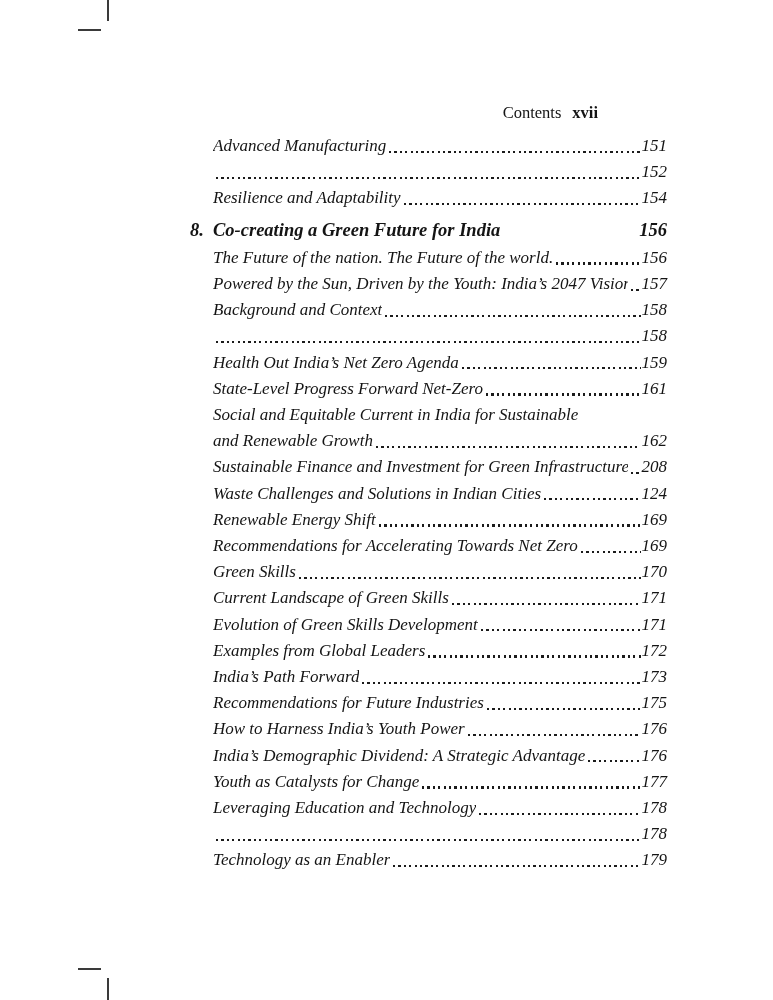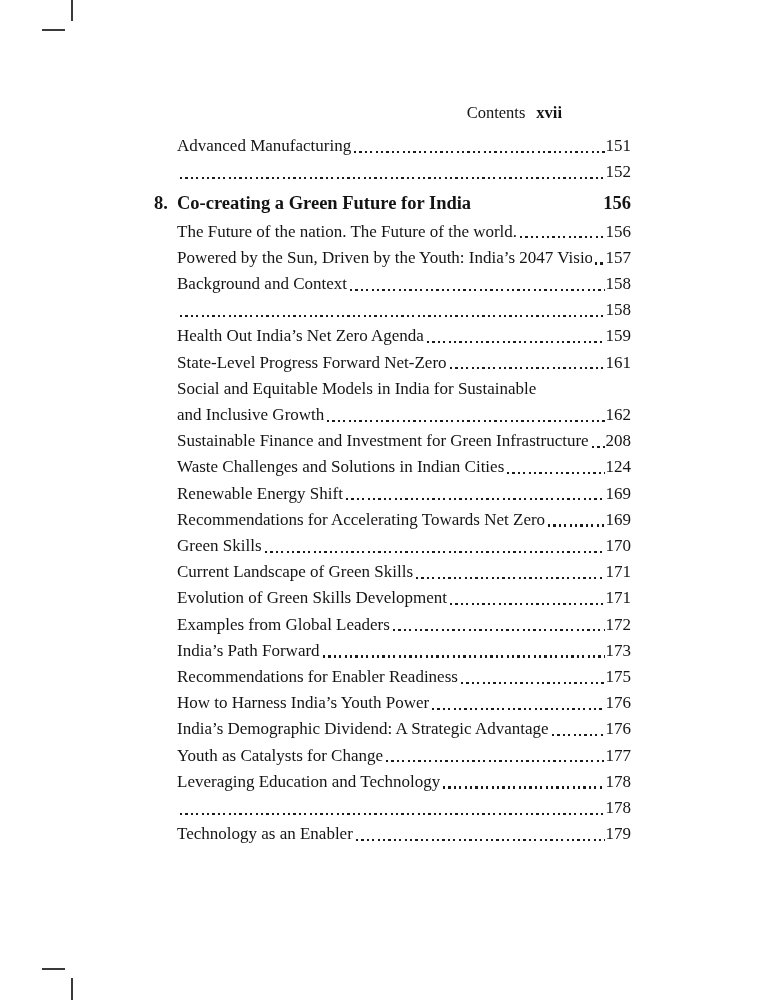--- a/index.html
+++ b/index.html
@@ -4,20 +4,21 @@
 <style>
   html, body { margin: 0; padding: 0; background: #ffffff; }
   .page {
     position: relative;
     width: 690px;
     height: 1000px;
     background: #ffffff;
     font-family: "Liberation Serif", serif;
     color: #141414;
     overflow: hidden;
+    margin-left: 36px;
   }
   
   .mark { position: absolute; background: #3a3a3a; }
   .mark.v { width: 2px; }
   .mark.h { height: 2px; }
 
   
   .running-head {
     position: absolute;
     top: 103px;
@@ -27,20 +28,21 @@
     white-space: nowrap;
   }
   .running-head .roman { font-weight: bold; margin-left: 11px; }
 
   
   .toc {
     position: absolute;
     left: 154px;
     top: 133px;
     width: 477px;
+    font-style: italic;
   }
   .row {
     display: flex;
     align-items: stretch;
     line-height: 26.2px;
     font-size: 17px;
     white-space: nowrap;
   }
   .row .title { flex: 0 1 auto; overflow: hidden; }
   .row .pagenum { flex: 0 0 auto; }
@@ -86,20 +88,25 @@
   <div class="toc" id="toc">
       <div class="row section">
     <span class="title">Advanced Manufacturing</span>
     <span class="leader"></span>
     <span class="pagenum">151</span>
   </div>
       <div class="row section">
     <span class="leader"></span>
     <span class="pagenum">152</span>
   </div>
+      <div class="row section">
+    <span class="title">Resilience and Adaptability</span>
+    <span class="leader"></span>
+    <span class="pagenum">154</span>
+  </div>
       <div class="row chapter">
     <span class="num">8.</span>
     <span class="title">Co-creating a Green Future for India</span>
     <span class="spacer"></span>
     <span class="pagenum">156</span>
   </div>
       <div class="row section">
     <span class="title">The Future of the nation. The Future of the world.</span>
     <span class="leader"></span>
     <span class="pagenum">156</span>
@@ -123,24 +130,24 @@
     <span class="leader"></span>
     <span class="pagenum">159</span>
   </div>
       <div class="row section">
     <span class="title">State-Level Progress Forward Net-Zero</span>
     <span class="leader"></span>
     <span class="pagenum">161</span>
   </div>
       <div class="twoline">
     <div class="row first">
-      <span class="title">Social and Equitable Models in India for Sustainable</span>
+      <span class="title">Social and Equitable Current in India for Sustainable</span>
     </div>
     <div class="row second">
-      <span class="title">and Inclusive Growth</span>
+      <span class="title">and Renewable Growth</span>
       <span class="leader"></span>
       <span class="pagenum">162</span>
     </div>
   </div>
       <div class="row section">
     <span class="title">Sustainable Finance and Investment for Green Infrastructure</span>
     <span class="leader"></span>
     <span class="pagenum">208</span>
   </div>
       <div class="row section">
@@ -177,21 +184,21 @@
     <span class="title">Examples from Global Leaders</span>
     <span class="leader"></span>
     <span class="pagenum">172</span>
   </div>
       <div class="row section">
     <span class="title">India’s Path Forward</span>
     <span class="leader"></span>
     <span class="pagenum">173</span>
   </div>
       <div class="row section">
-    <span class="title">Recommendations for Enabler Readiness</span>
+    <span class="title">Recommendations for Future Industries</span>
     <span class="leader"></span>
     <span class="pagenum">175</span>
   </div>
       <div class="row section">
     <span class="title">How to Harness India’s Youth Power</span>
     <span class="leader"></span>
     <span class="pagenum">176</span>
   </div>
       <div class="row section">
     <span class="title">India’s Demographic Dividend: A Strategic Advantage</span>

